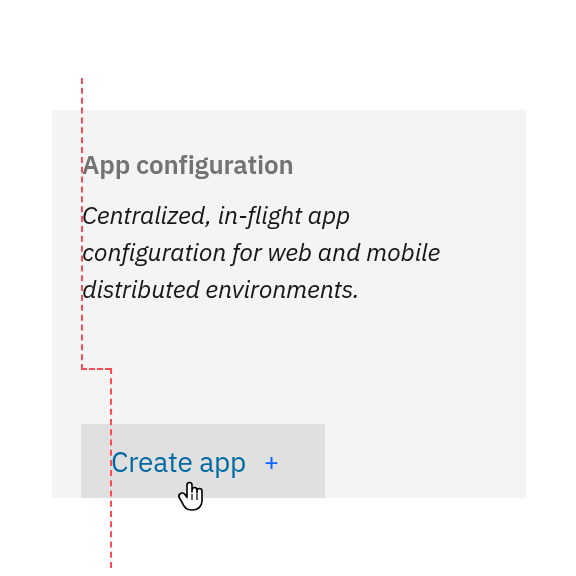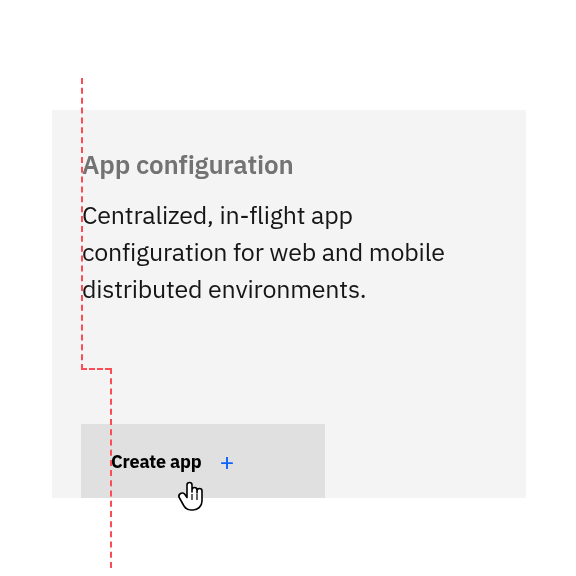--- a/index.html
+++ b/index.html
@@ -30,38 +30,39 @@
     .card-desc {
       position: absolute;
       left: 30px;
       top: 86px;
       width: 410px;
       font-size: 25px;
       font-weight: 400;
       color: #161616;
       line-height: 1.48;
       letter-spacing: -0.2px;
+      font-style: italic;
     }
     .create-btn {
       position: absolute;
       left: 29px;
       bottom: 0;
       width: 244px;
       height: 74px;
       background: #e0e0e0;
       display: flex;
       align-items: center;
       padding-left: 30px;
       gap: 18px;
       cursor: pointer;
     }
     .create-btn-label {
-      font-size: 18px;
-      font-weight: 700;
-      color: #000000;
+      font-size: 28px;
+      font-weight: 400;
+      color: #0369a1;
       letter-spacing: -0.2px;
     }
     .plus-icon {
       color: #0f62fe;
       font-size: 25px;
       font-weight: 400;
       line-height: 1;
     }
     .dashed-v1 {
       position: absolute;

